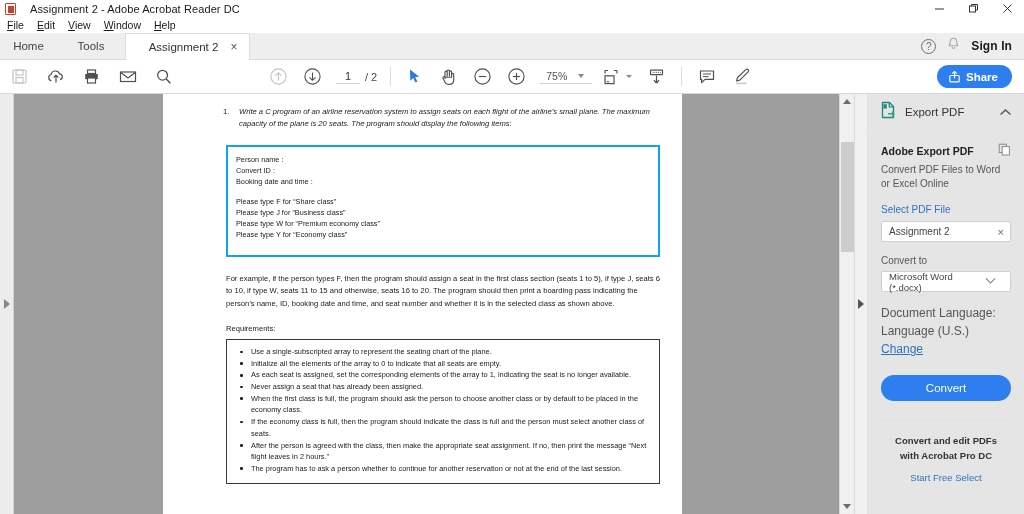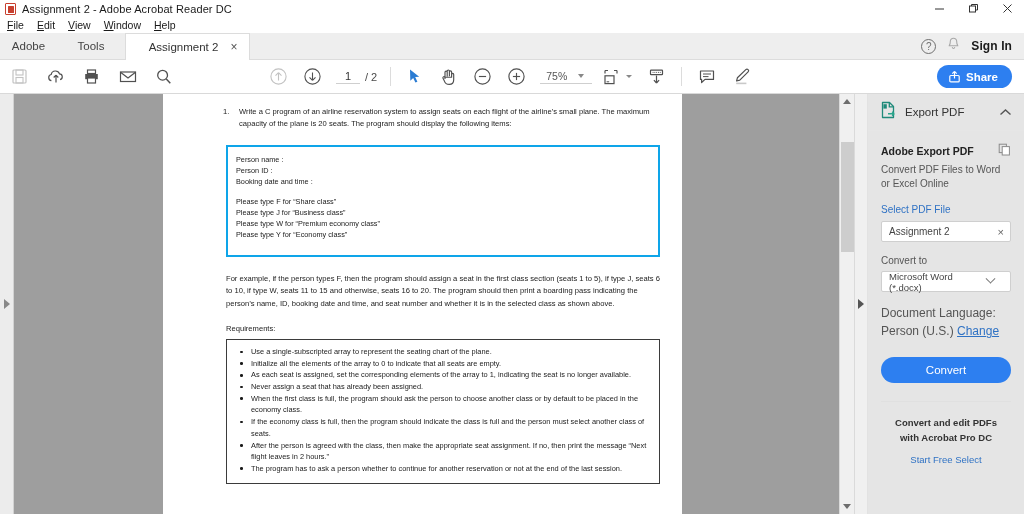--- a/index.html
+++ b/index.html
@@ -18,21 +18,21 @@
   }
   .title-icon { width: 11px; height: 12px; margin-left: 5px; position: relative; flex: 0 0 auto; }
   .title-icon .pdfbox {
     width: 11px; height: 12px; border: 1px solid #c8402f; background: #fff;
     border-radius: 1px; position: relative;
   }
   .title-icon .pdfbox:after {
     content: ""; position: absolute; left: 2px; top: 2px; width: 6px; height: 7px;
     background: #c8402f; border-radius: 0.5px;
   }
-  .title-text { font-size: 11px; color: #1a1a1a; margin-left: 6px; letter-spacing: 0.1px; }
+  .title-text { font-size: 11px; color: #1a1a1a; margin-left: 14px; letter-spacing: 0.1px; }
   .winctrls { position: absolute; right: 0; top: 0; display: flex; height: 17px; }
   .winbtn {
     width: 34px; height: 17px; display: flex; align-items: center; justify-content: center;
     color: #333; font-size: 11px;
   }
   .winbtn svg { display: block; }
 
   
   .menubar {
     height: 16px; flex: 0 0 16px; background: #ffffff; display: flex; align-items: center;
@@ -116,21 +116,21 @@
     flex: 1; background: #9e9e9e; position: relative; overflow: hidden; display: flex;
   }
   .page {
     position: absolute; left: 149px; top: 0; width: 519px; background: #ffffff;
     height: 100%; padding: 12px 0 0 0;
   }
   .page-inner { padding: 0 22px 0 60px; }
 
   .num-para { display: flex; font-size: 7.6px; color: #1b1b1b; line-height: 1.62; }
   .num-para .num { width: 16px; flex: 0 0 16px; }
-  .num-para .txt { flex: 1; }
+  .num-para .txt { flex: 1; font-style: italic; }
 
   .codebox {
     border: 2px solid #0ea5e9; margin: 14px 0 0 3px; padding: 7px 8px 15px 8px;
     font-size: 7.3px; color: #1b1b1b; line-height: 1.52;
   }
   .codebox .gap { height: 9px; }
 
   .para2 { font-size: 7.6px; color: #1b1b1b; line-height: 1.62; margin: 16px 0 0 3px; }
   .reqlabel { font-size: 7.6px; color: #1b1b1b; margin: 14px 0 0 3px; }
 
@@ -241,21 +241,21 @@
   <div class="menubar">
     <div class="menu-item"><u>F</u><span>ile</span></div>
     <div class="menu-item"><u>E</u>dit</div>
     <div class="menu-item"><u>V</u>iew</div>
     <div class="menu-item"><u>W</u>indow</div>
     <div class="menu-item"><u>H</u>elp</div>
   </div>
 
   <div class="tabbar">
     <div class="tab home">
-        <span>Adobe</span>
+        <span>Home</span>
       </div>
     <div class="tab tools">
         <span>Tools</span>
       </div>
     <div class="tab doc">
       <span class="tablabel">Assignment 2</span>
       <span class="tab-close">×</span>
     </div>
     <div class="tabbar-right">
       <div class="circ-q">?</div>
@@ -402,21 +402,21 @@
       <div class="page">
         <div class="page-inner">
 
           <div class="num-para">
             <div class="num">1.</div>
             <div class="txt">Write a C program of an airline reservation system to assign seats on each flight of the airline’s small plane. The maximum capacity of the plane is 20 seats. The program should display the following items:</div>
           </div>
 
           <div class="codebox">
             <div>Person name :</div>
-            <div>Person ID :</div>
+            <div>Convert ID :</div>
             <div>Booking date and time :</div>
             <div class="gap"></div>
             <div>Please type F for “Share class”</div>
             <div>Please type J for “Business class”</div>
             <div>Please type W for “Premium economy class”</div>
             <div>Please type Y for “Economy class”</div>
           </div>
 
           <div class="para2">For example, if the person types F, then the program should assign a seat in the first class section (seats 1 to 5), if type J, seats 6 to 10, if type W, seats 11 to 15 and otherwise, seats 16 to 20. The program should then print a boarding pass indicating the person’s name, ID, booking date and time, and seat number and whether it is in the selected class as shown above.</div>
 
@@ -492,21 +492,21 @@
 
         <div class="rp-label">Convert to</div>
         <div class="rp-select">
           <span class="val">Microsoft Word (*.docx)</span>
           <span class="chev-dn-g"></span>
         </div>
 
         <div class="rp-doclang">
           <div>Document Language:</div>
           <div>
-            <span>Person (U.S.)</span>
+            <span>Language (U.S.)</span>
             <a href="#">Change</a>
           </div>
         </div>
 
         <div class="convert-btn">Convert</div>
 
         <div class="rp-footer">
           <div class="rp-foot-t">Convert and edit PDFs with Acrobat Pro DC</div>
           <div class="rp-foot-l">Start Free Select</div>
         </div>

